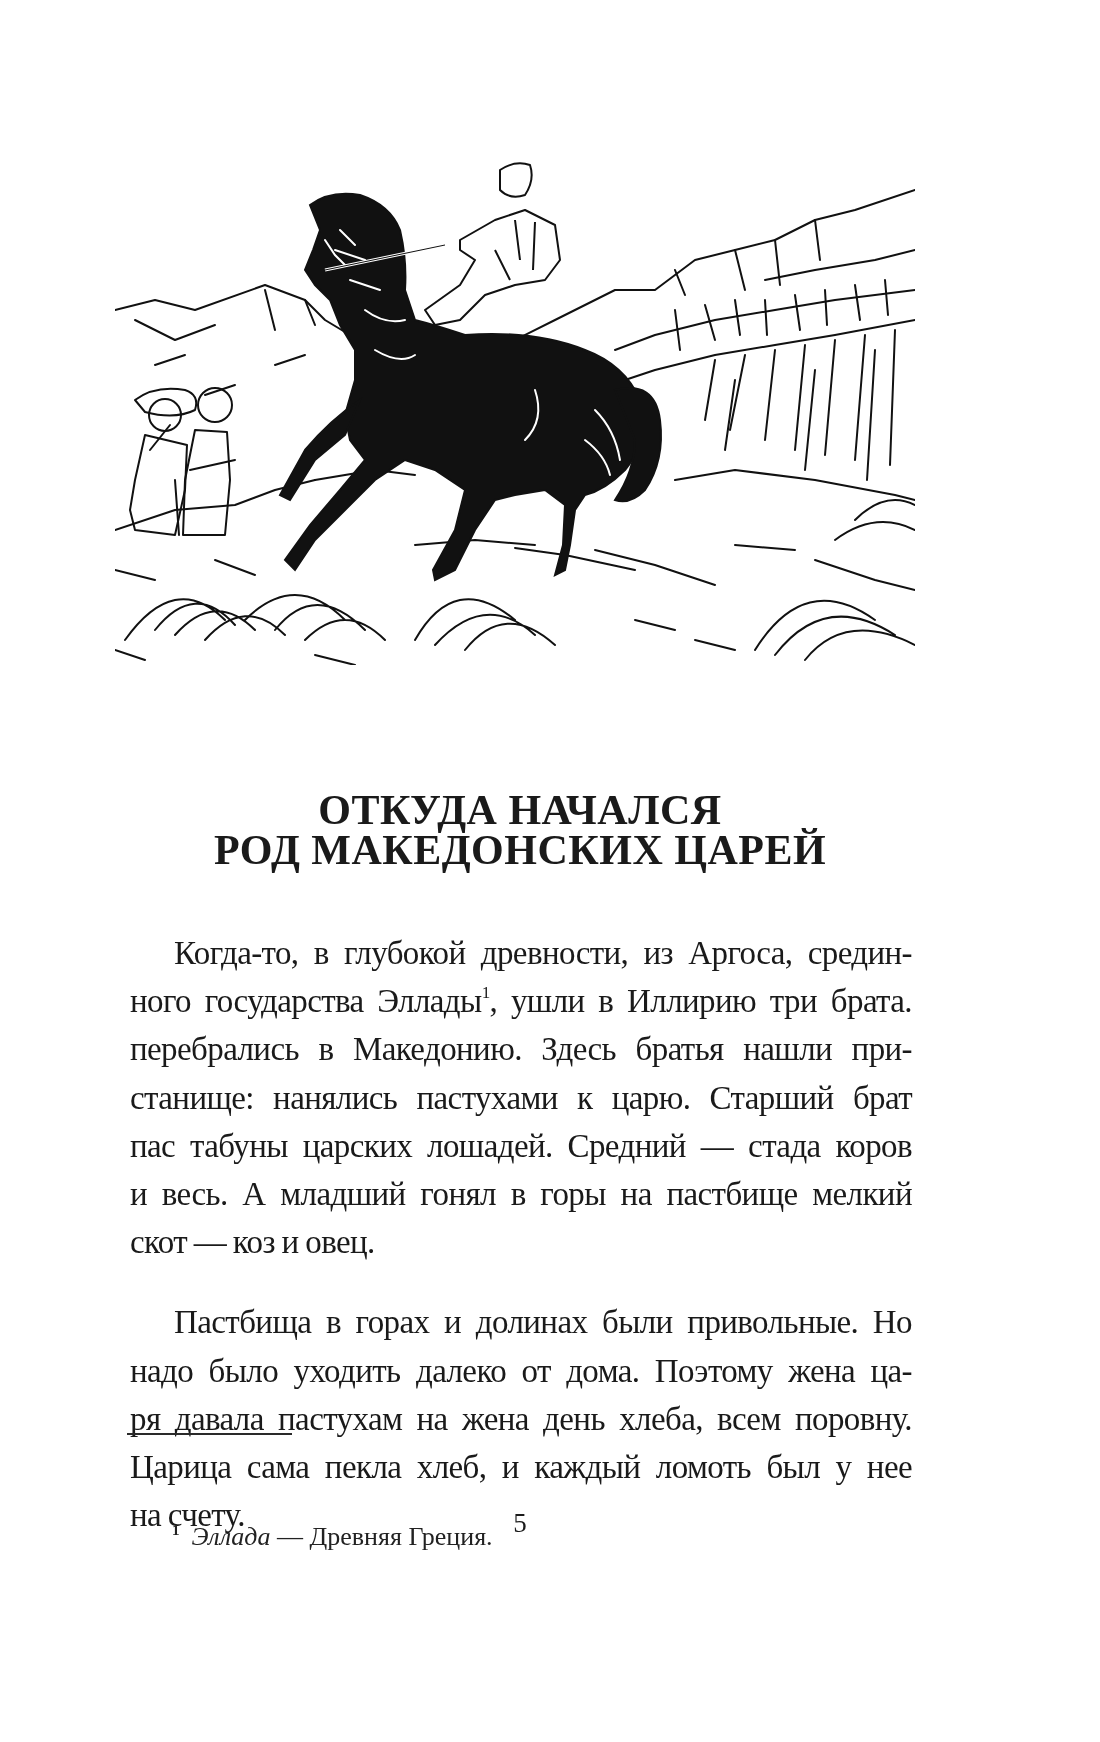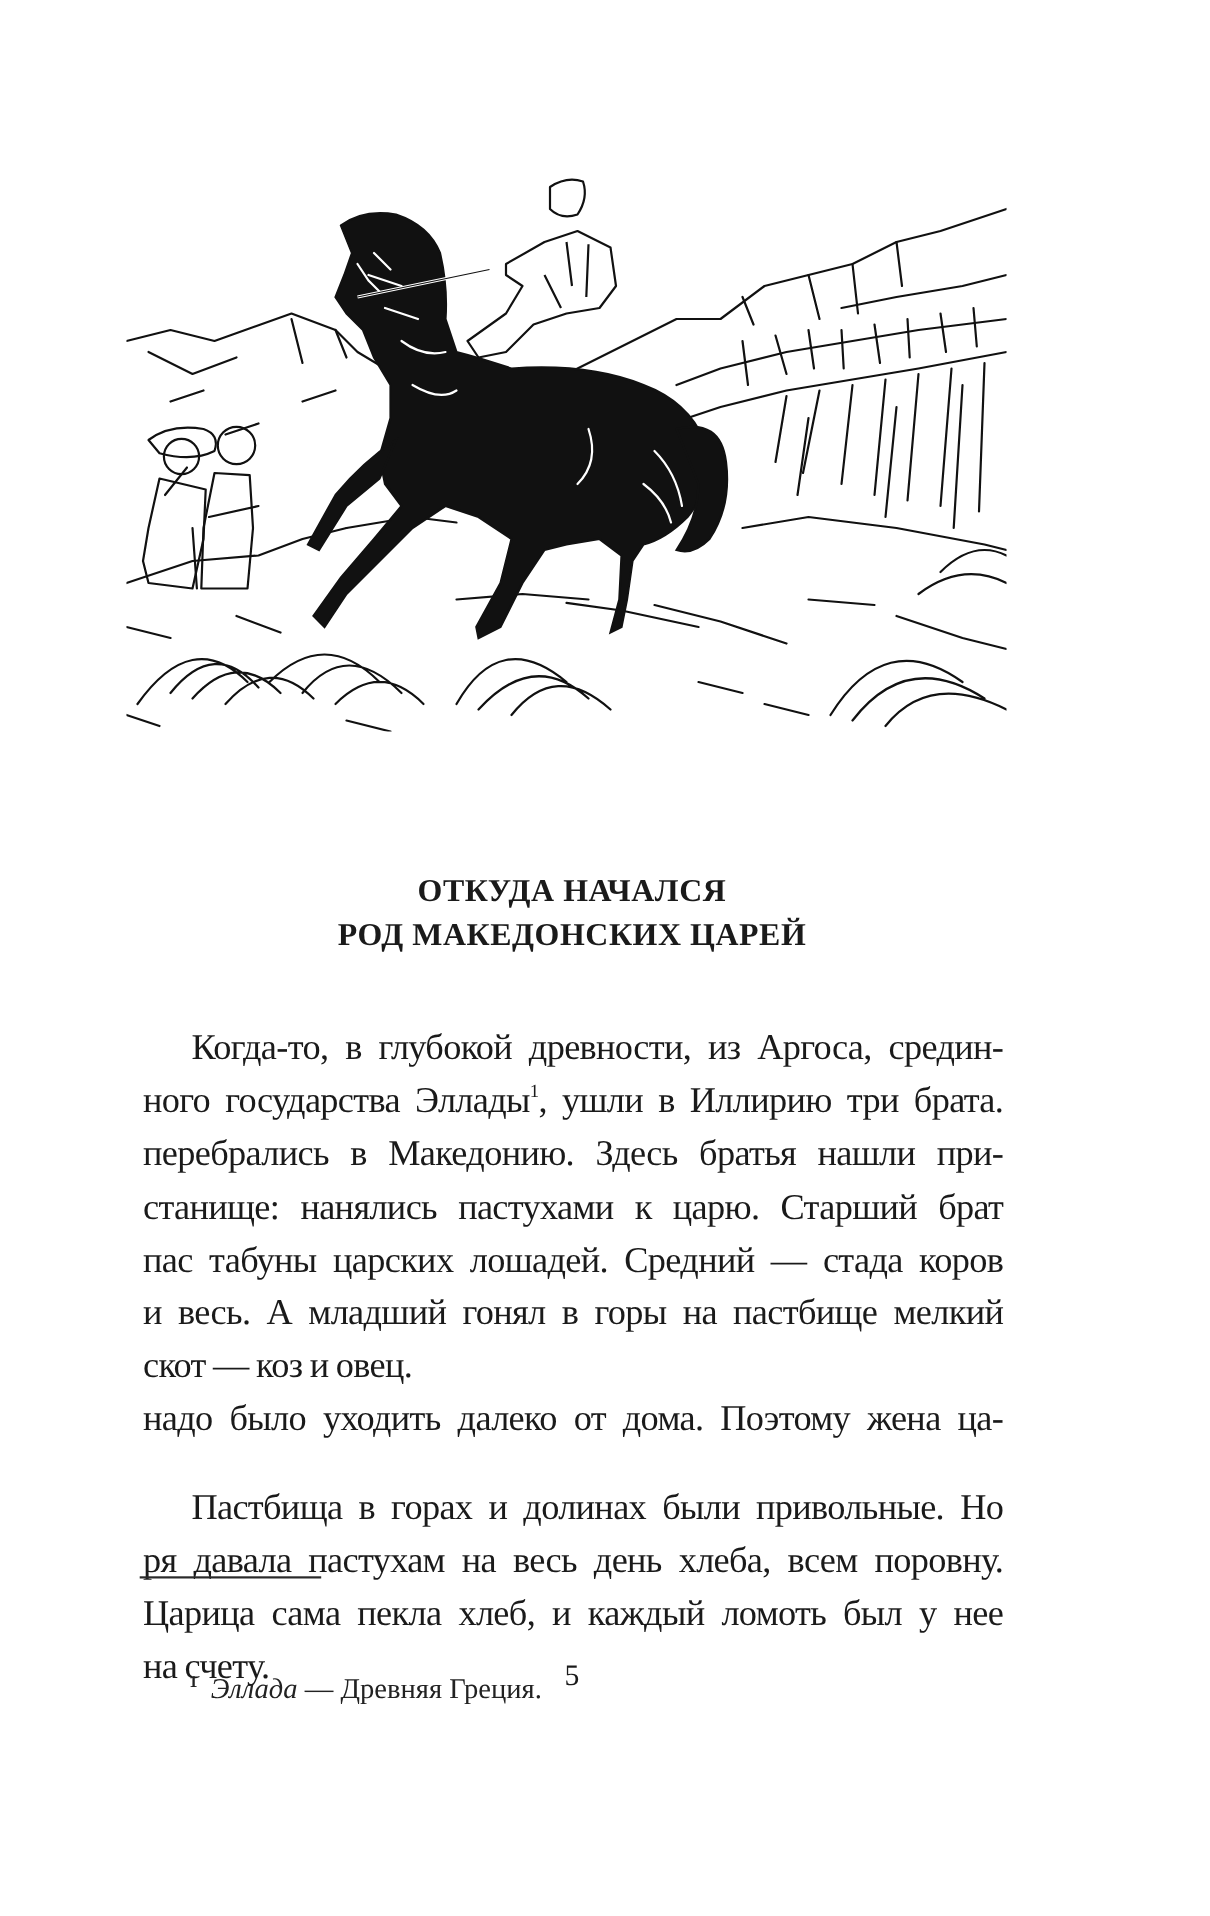--- a/index.html
+++ b/index.html
@@ -32,21 +32,21 @@
       height: 100%;
       display: block;
     }
     .chapter-title {
       position: absolute;
       left: 130px;
       width: 780px;
       top: 790px;
       text-align: center;
       font-weight: bold;
-      font-size: 29px;
+      font-size: 42px;
       line-height: 40px;
       letter-spacing: 0.5px;
       color: #1a1a1a;
     }
     .chapter-title div { margin: 0; }
     .body-text {
       position: absolute;
       left: 130px;
       width: 782px;
       top: 897px;
@@ -193,23 +193,23 @@
     <div>
       <span class="line indent">Когда-то, в глубокой древности, из Аргоса, средин-</span>
       <span class="line"><span>ного государства Эллады</span><sup class="fn-ref">1</sup><span>, ушли в Иллирию три брата.</span></span>
       <span class="line">перебрались в Македонию. Здесь братья нашли при-</span>
       <span class="line">станище: нанялись пастухами к царю. Старший брат</span>
       <span class="line">пас табуны царских лошадей. Средний — стада коров</span>
       <span class="line">и весь. А младший гонял в горы на пастбище мелкий</span>
       <span class="line last">скот — коз и овец.</span>
     </div>
     <div>
+      <span class="line indent">Пастбища в горах и долинах были привольные. Но</span>
       <span class="line">надо было уходить далеко от дома. Поэтому жена ца-</span>
-      <span class="line indent">Пастбища в горах и долинах были привольные. Но</span>
-      <span class="line">ря давала пастухам на весь день хлеба, всем поровну.</span>
+      <span class="line">ря давала пастухам на жена день хлеба, всем поровну.</span>
       <span class="line">Царица сама пекла хлеб, и каждый ломоть был у нее</span>
       <span class="line last">на счету.</span>
     </div>
   </div>
 
   <div class="footnote-rule"></div>
   <div class="footnote">
     <span class="fn-num">1</span><span class="fn-term">Эллада</span><span> — Древняя Греция.</span>
   </div>
 

